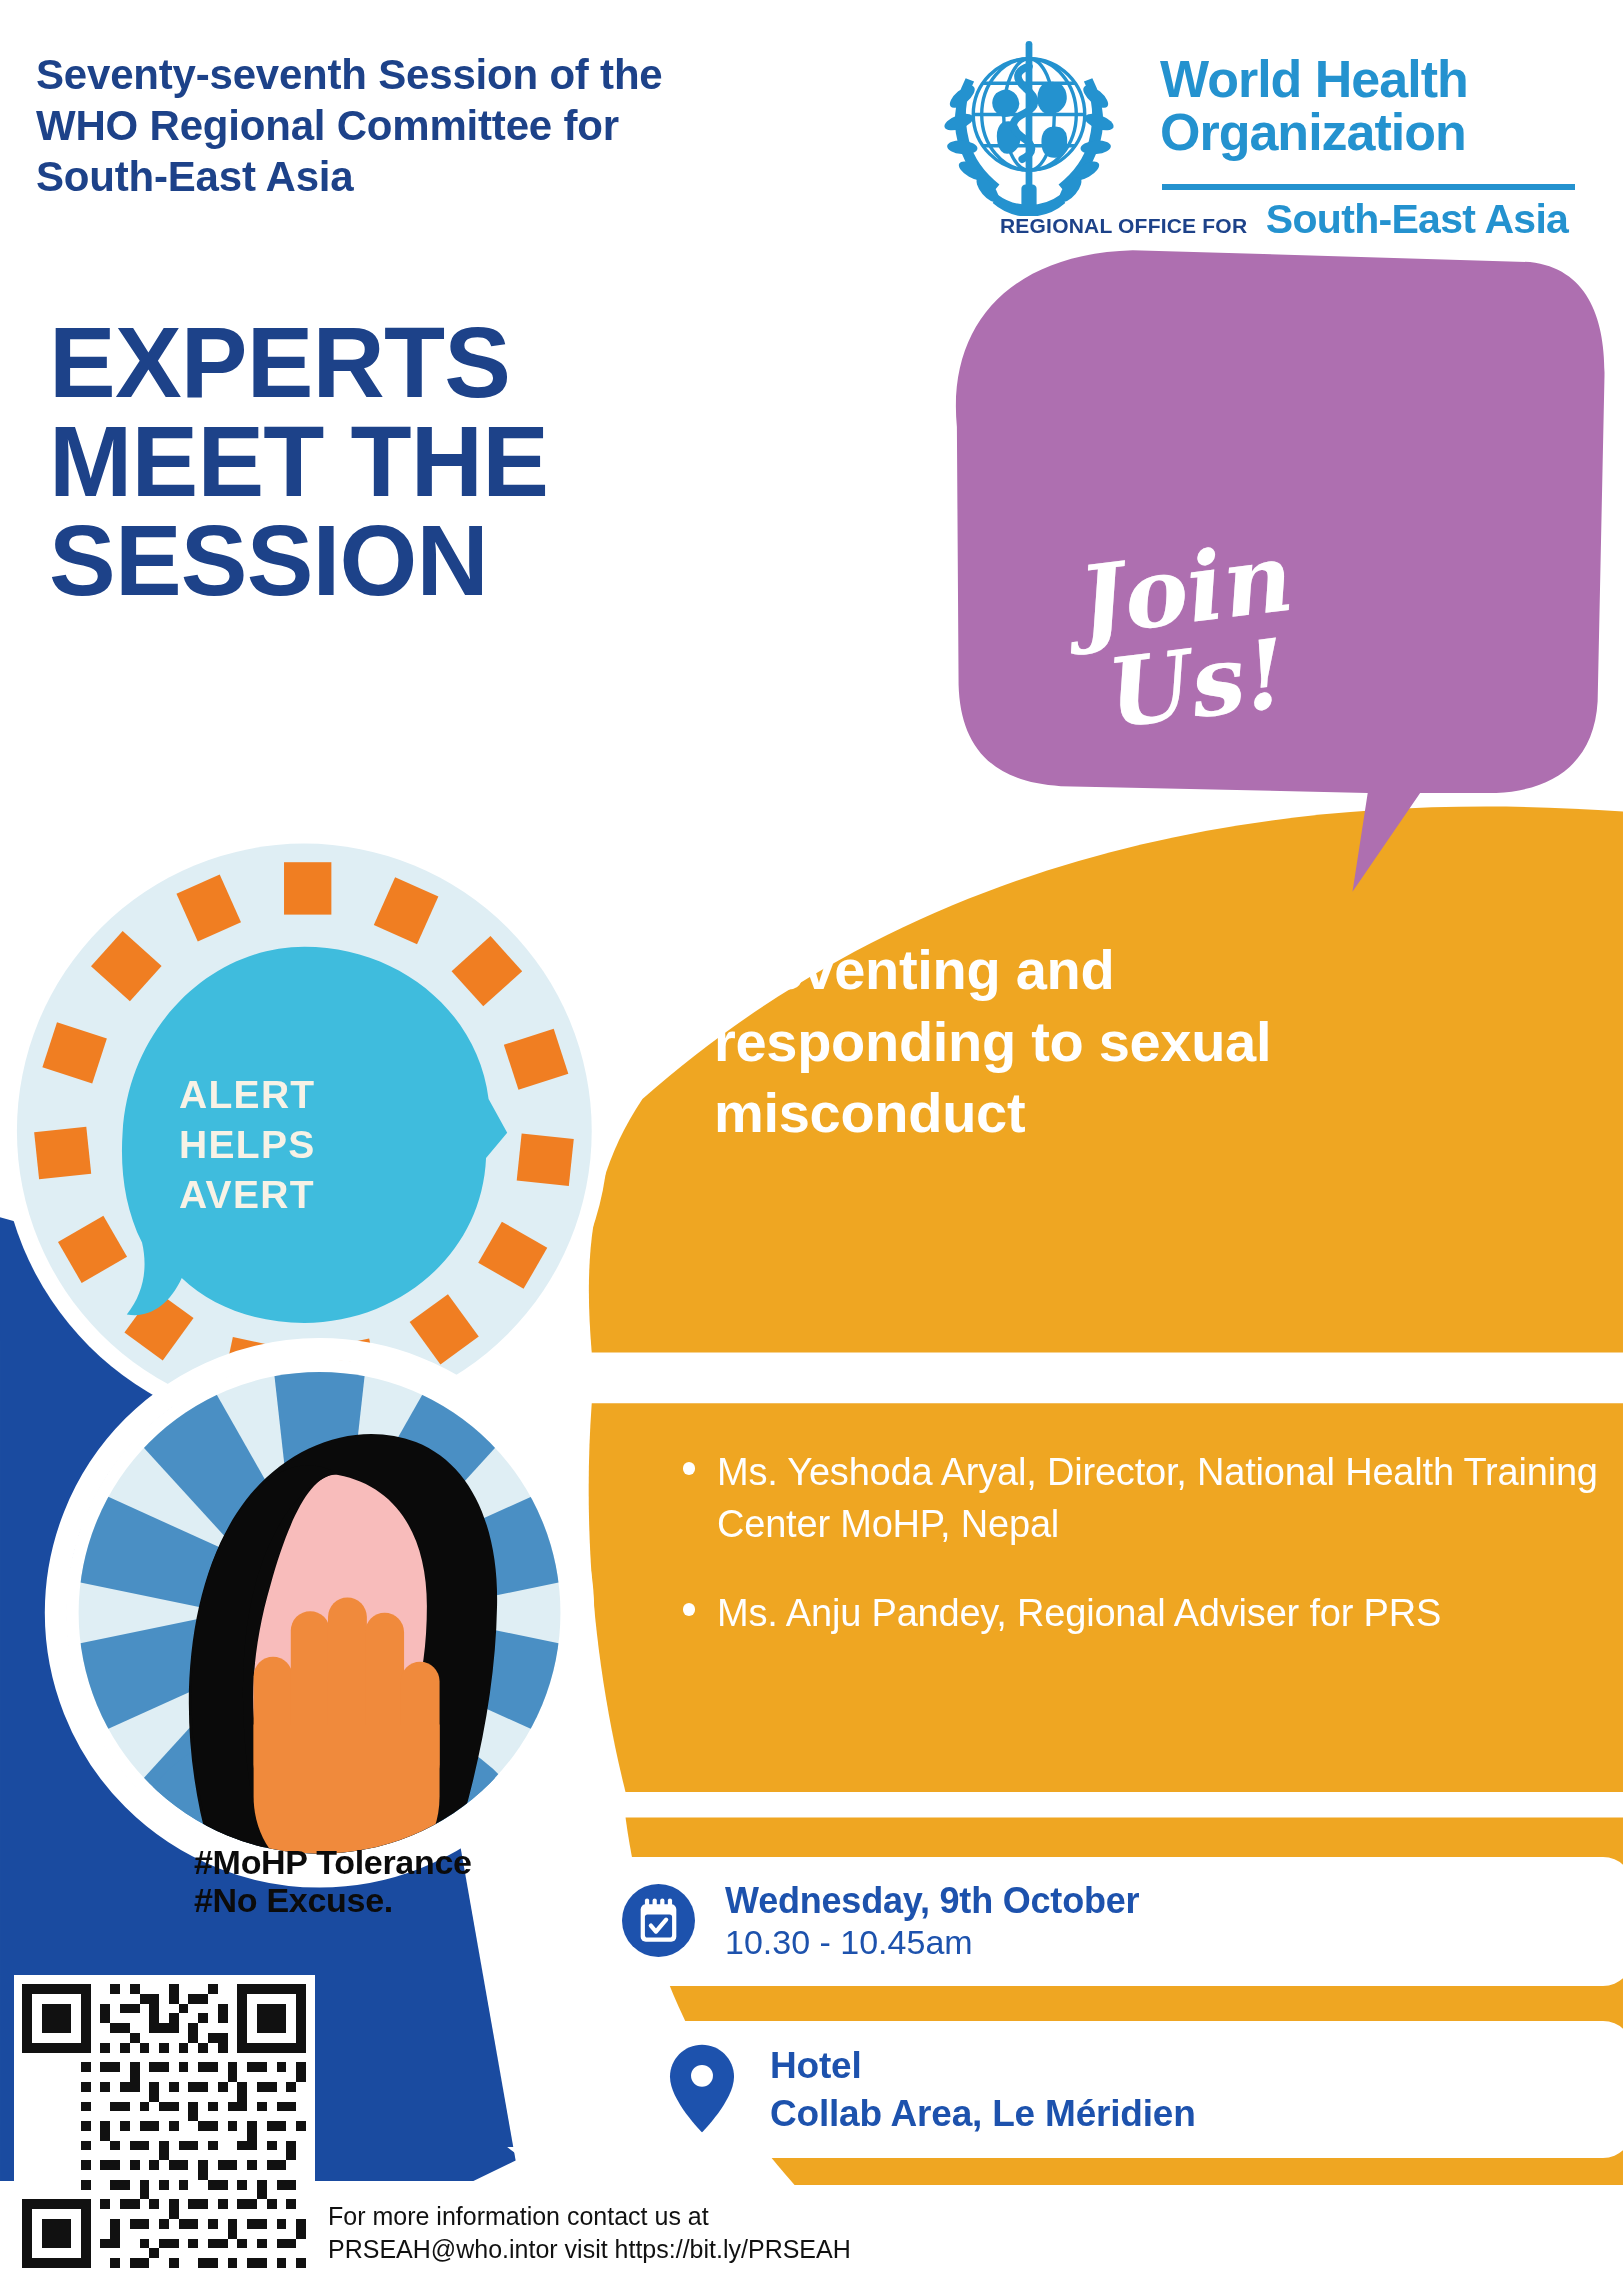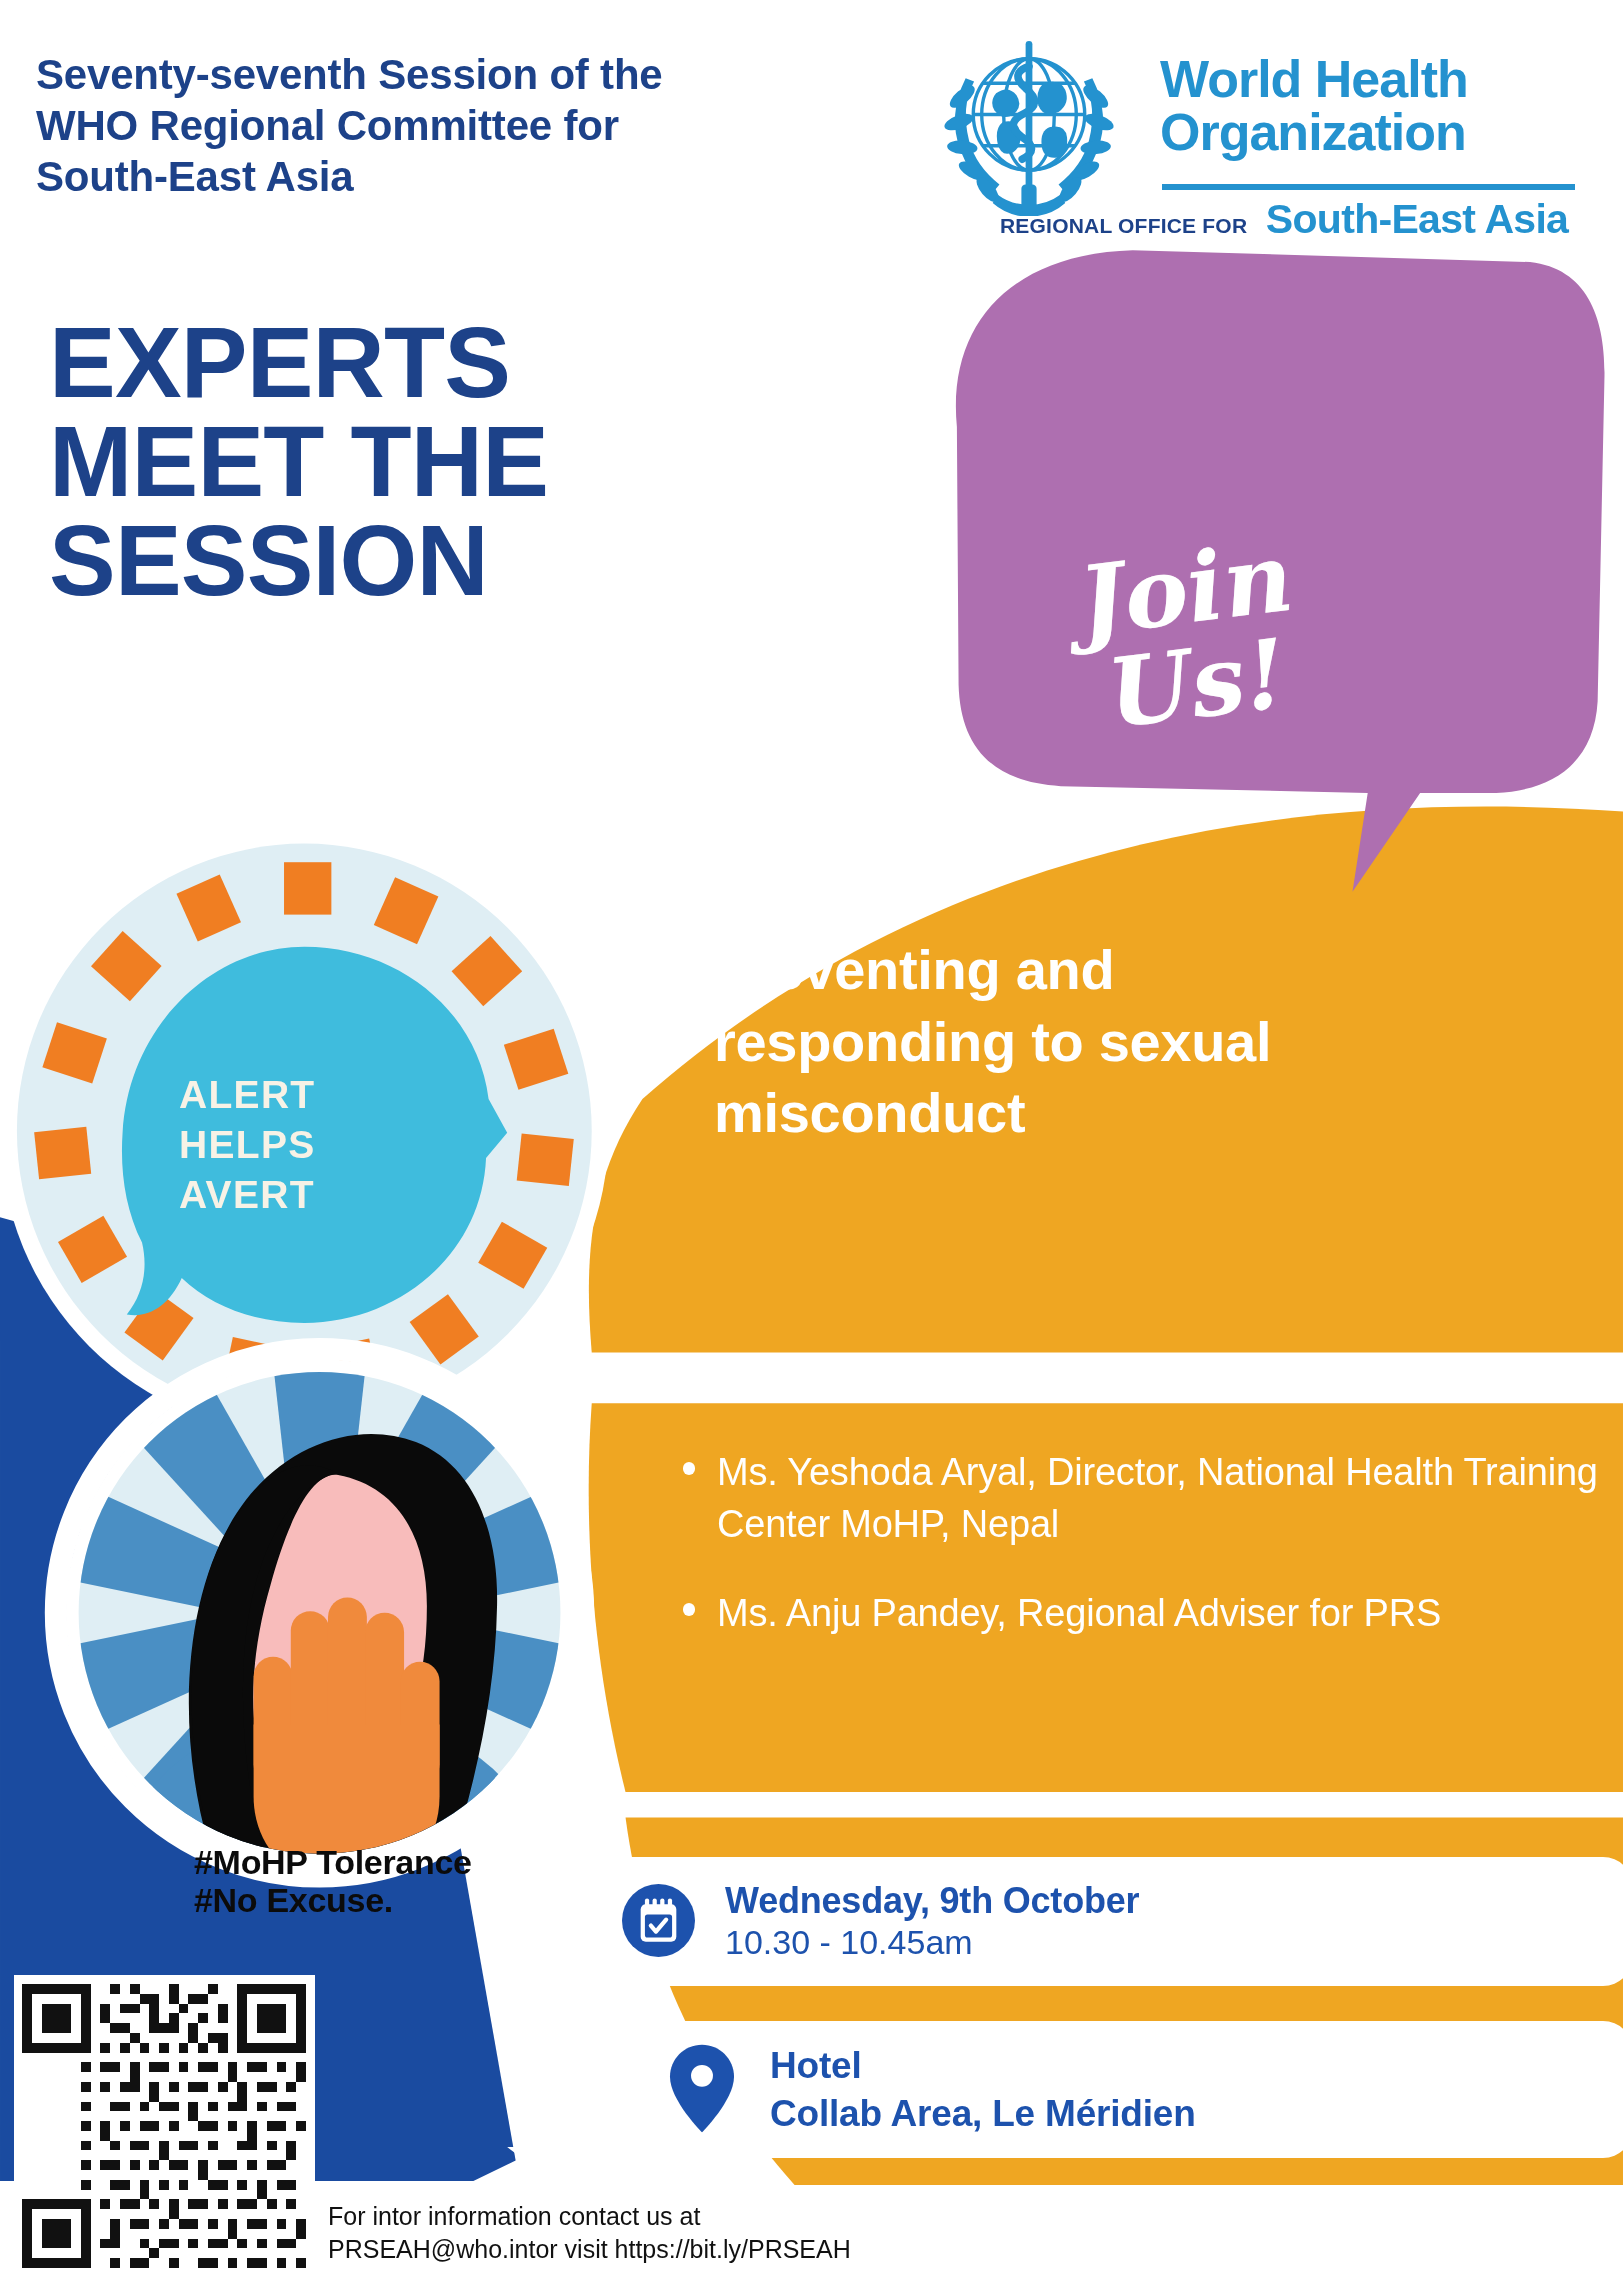--- a/index.html
+++ b/index.html
@@ -538,18 +538,18 @@
         <rect x="18" y="28" width="2" height="1"></rect>
           <rect x="21" y="28" width="1" height="1"></rect>
         <rect x="23" y="28" width="2" height="1"></rect>
           <rect x="26" y="28" width="1" height="1"></rect>
         <rect x="28" y="28" width="1" height="1"></rect>
       </g>
     </svg>
   </div>
 
   <div class="footer-text">
-    <div>For intor information contact us at</div>
+    <div>For more information contact us at</div>
     <div>PRSEAH@who.intor visit https://bit.ly/PRSEAH</div>
   </div>
 
 </div>
 
 
 </body></html>

